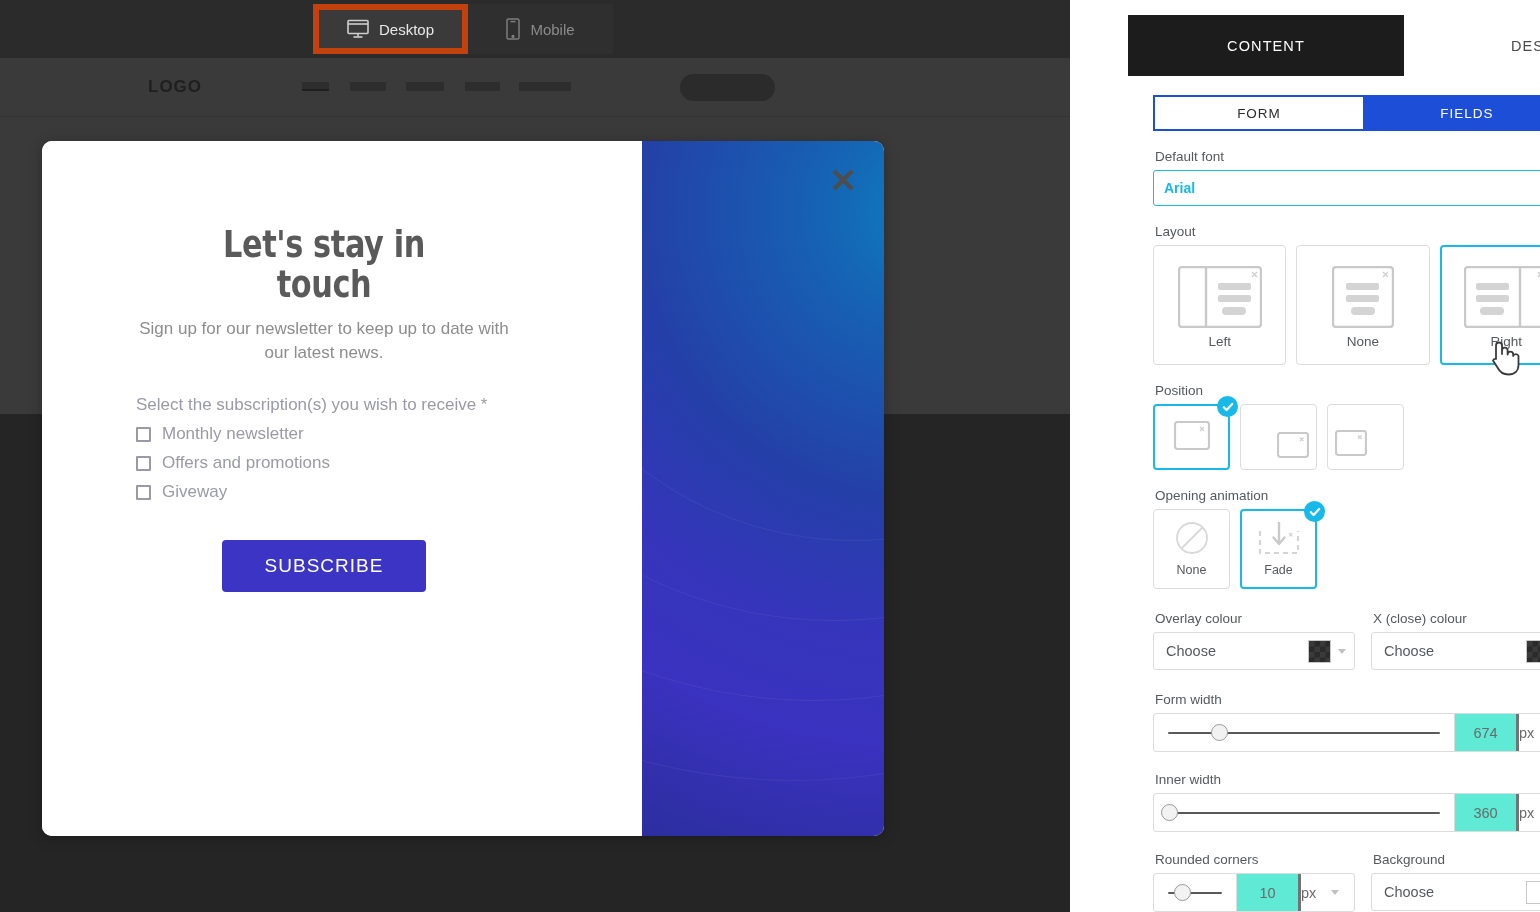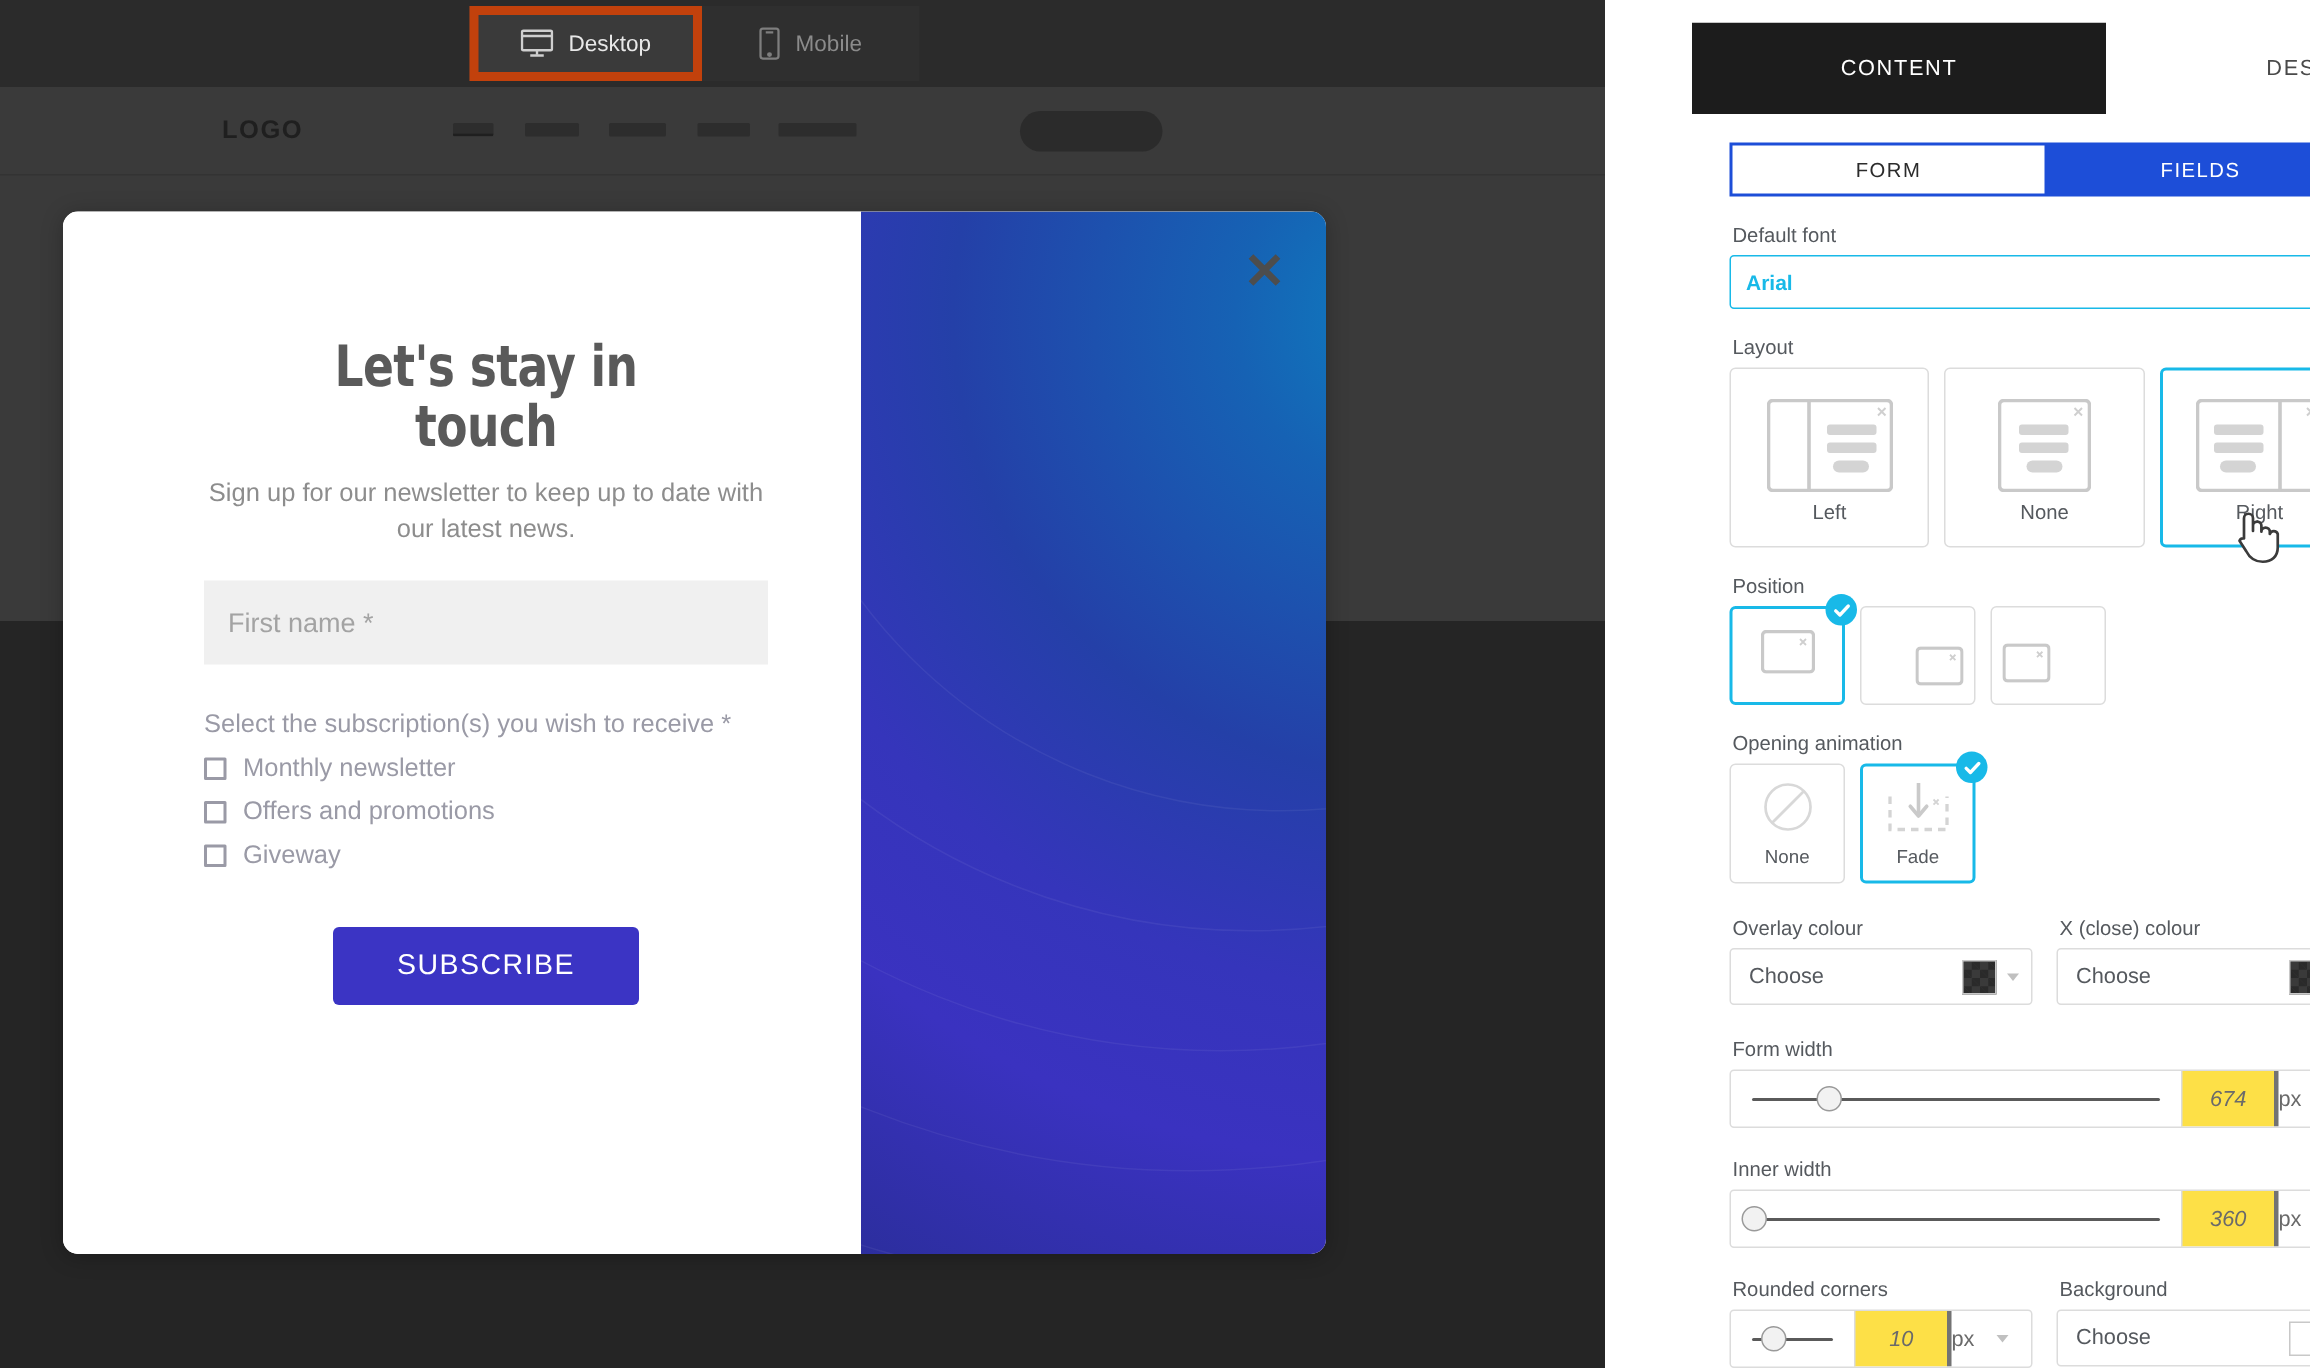--- a/index.html
+++ b/index.html
@@ -82,21 +82,21 @@
   .modal {
     position: absolute; left: 42px; top: 141px;
     width: 842px; height: 695px;
     background: #ffffff;
     border-radius: 10px;
     overflow: hidden;
     display: flex;
     box-shadow: 0 2px 14px rgba(0,0,0,.25);
   }
   .modal-left {
-    width: 532px; height: 100%;
+    width: 600px; height: 100%;
     background: #ffffff;
     position: relative;
   }
   .modal-inner {
     position: absolute; left: 94px; top: 84px;
     width: 376px;
   }
   .headline {
     text-align: center;
     font-family: "DejaVu Sans", sans-serif;
@@ -314,24 +314,24 @@
   .slider-thumb {
     position: absolute; top: 50%;
     width: 17px; height: 17px; margin-top: -8.5px;
     background: #f2f2f2;
     border: 1px solid #9a9a9a;
     border-radius: 50%;
     cursor: pointer;
   }
   .slider-num {
     width: 62px;
-    background: #fde047;
+    background: #5eead4;
     border-left: 1px solid #dcdcdc;
     display: flex; align-items: center; justify-content: center;
-    font-size: 14.5px; color: #6a6a6a; font-style: italic;
+    font-size: 14.5px; color: #6a6a6a;
   }
   .slider-unit {
     width: 56px;
     border-left: 3px solid #737373;
     display: flex; align-items: center; justify-content: flex-start;
     gap: 8px;
     font-size: 14.5px; color: #6a6a6a;
     cursor: pointer;
   }
   .scrollbar-track {
@@ -397,23 +397,20 @@
       </div>
       <div class="site-body"></div>
     </div>
 
     <div class="modal">
       <div class="modal-left">
         <div class="modal-inner">
           <div class="headline">Let's stay in touch</div>
           <div class="subhead">Sign up for our newsletter to keep up to date with our latest news.</div>
 
-          <div class="field">
-            <span>First name *</span>
-          </div>
 
           <div class="checkbox-label">Select the subscription(s) you wish to receive *</div>
 
           <div class="cb-row">
             <span class="cb-box"></span>
             <span class="cb-text">Monthly newsletter</span>
           </div>
           <div class="cb-row">
             <span class="cb-box"></span>
             <span class="cb-text">Offers and promotions</span>

